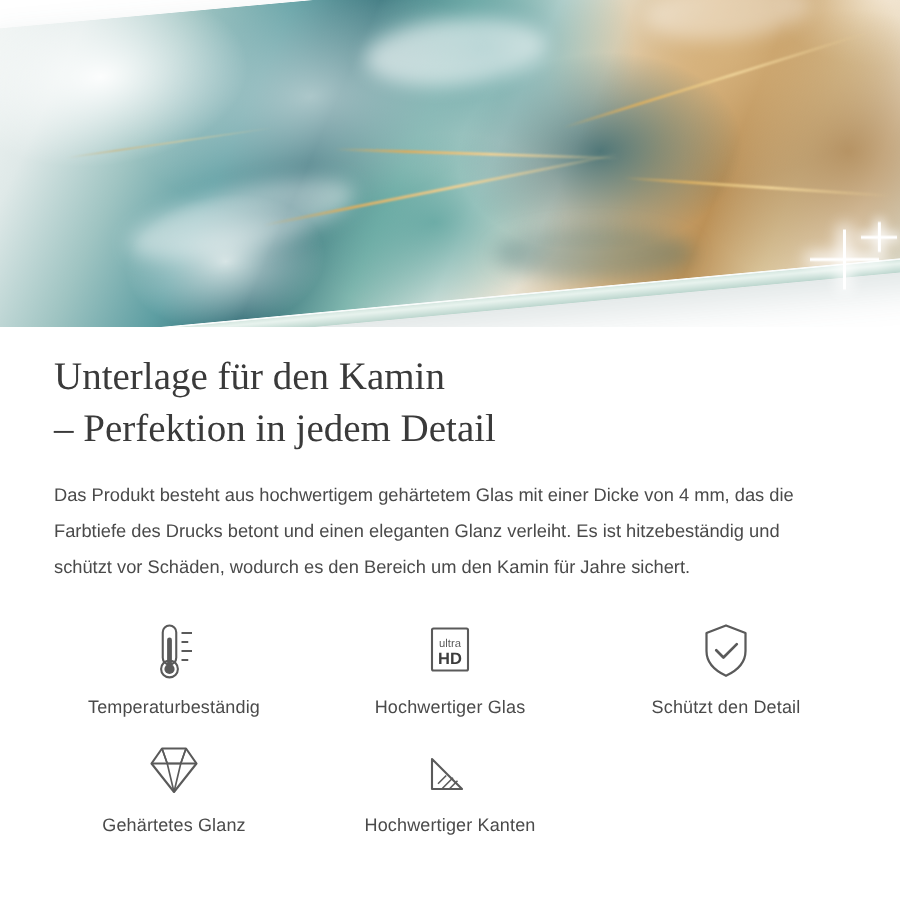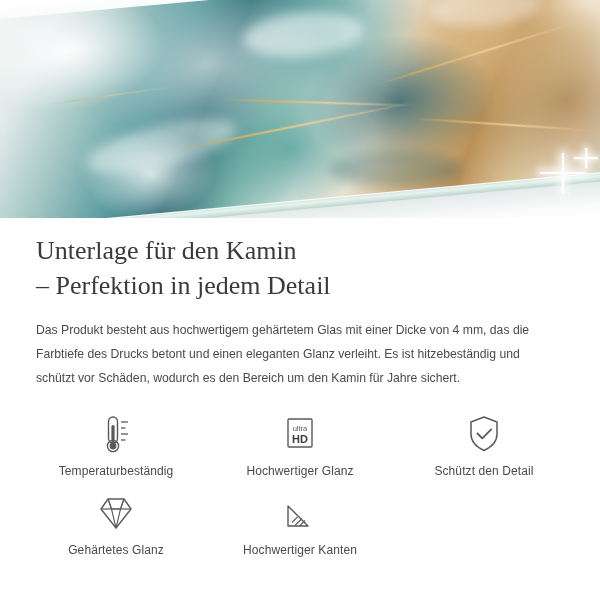--- a/index.html
+++ b/index.html
@@ -224,21 +224,21 @@
   </div>
 
   <div class="feature">
     <div class="ico">
       <svg width="44" height="42" viewBox="0 0 44 42">
         <rect x="10" y="6" width="24" height="28" rx="1" fill="none" stroke="#5a5a5a" stroke-width="1.4"></rect>
         <text x="22" y="18" font-family="Liberation Sans, sans-serif" font-size="7.5" fill="#5a5a5a" text-anchor="middle">ultra</text>
         <text x="22" y="29.5" font-family="Liberation Sans, sans-serif" font-size="11" font-weight="bold" fill="#3d3d3d" text-anchor="middle">HD</text>
       </svg>
     </div>
-    <div class="cap">Hochwertiger Glanz</div>
+    <div class="cap">Hochwertiger Glas</div>
   </div>
 
   <div class="feature">
     <div class="ico">
       <svg width="44" height="42" viewBox="0 0 44 42">
         <path d="M22 4 L35 9 V21 C35 29 28.5 34.5 22 37.5 C15.5 34.5 9 29 9 21 V9 Z" fill="none" stroke="#5a5a5a" stroke-width="1.5" stroke-linejoin="round"></path>
         <path d="M15.5 20.5 L20.3 25.3 L29.2 16.4" fill="none" stroke="#5a5a5a" stroke-width="1.8" stroke-linecap="round" stroke-linejoin="round"></path>
       </svg>
     </div>
     <div class="cap">Schützt den Detail</div>

